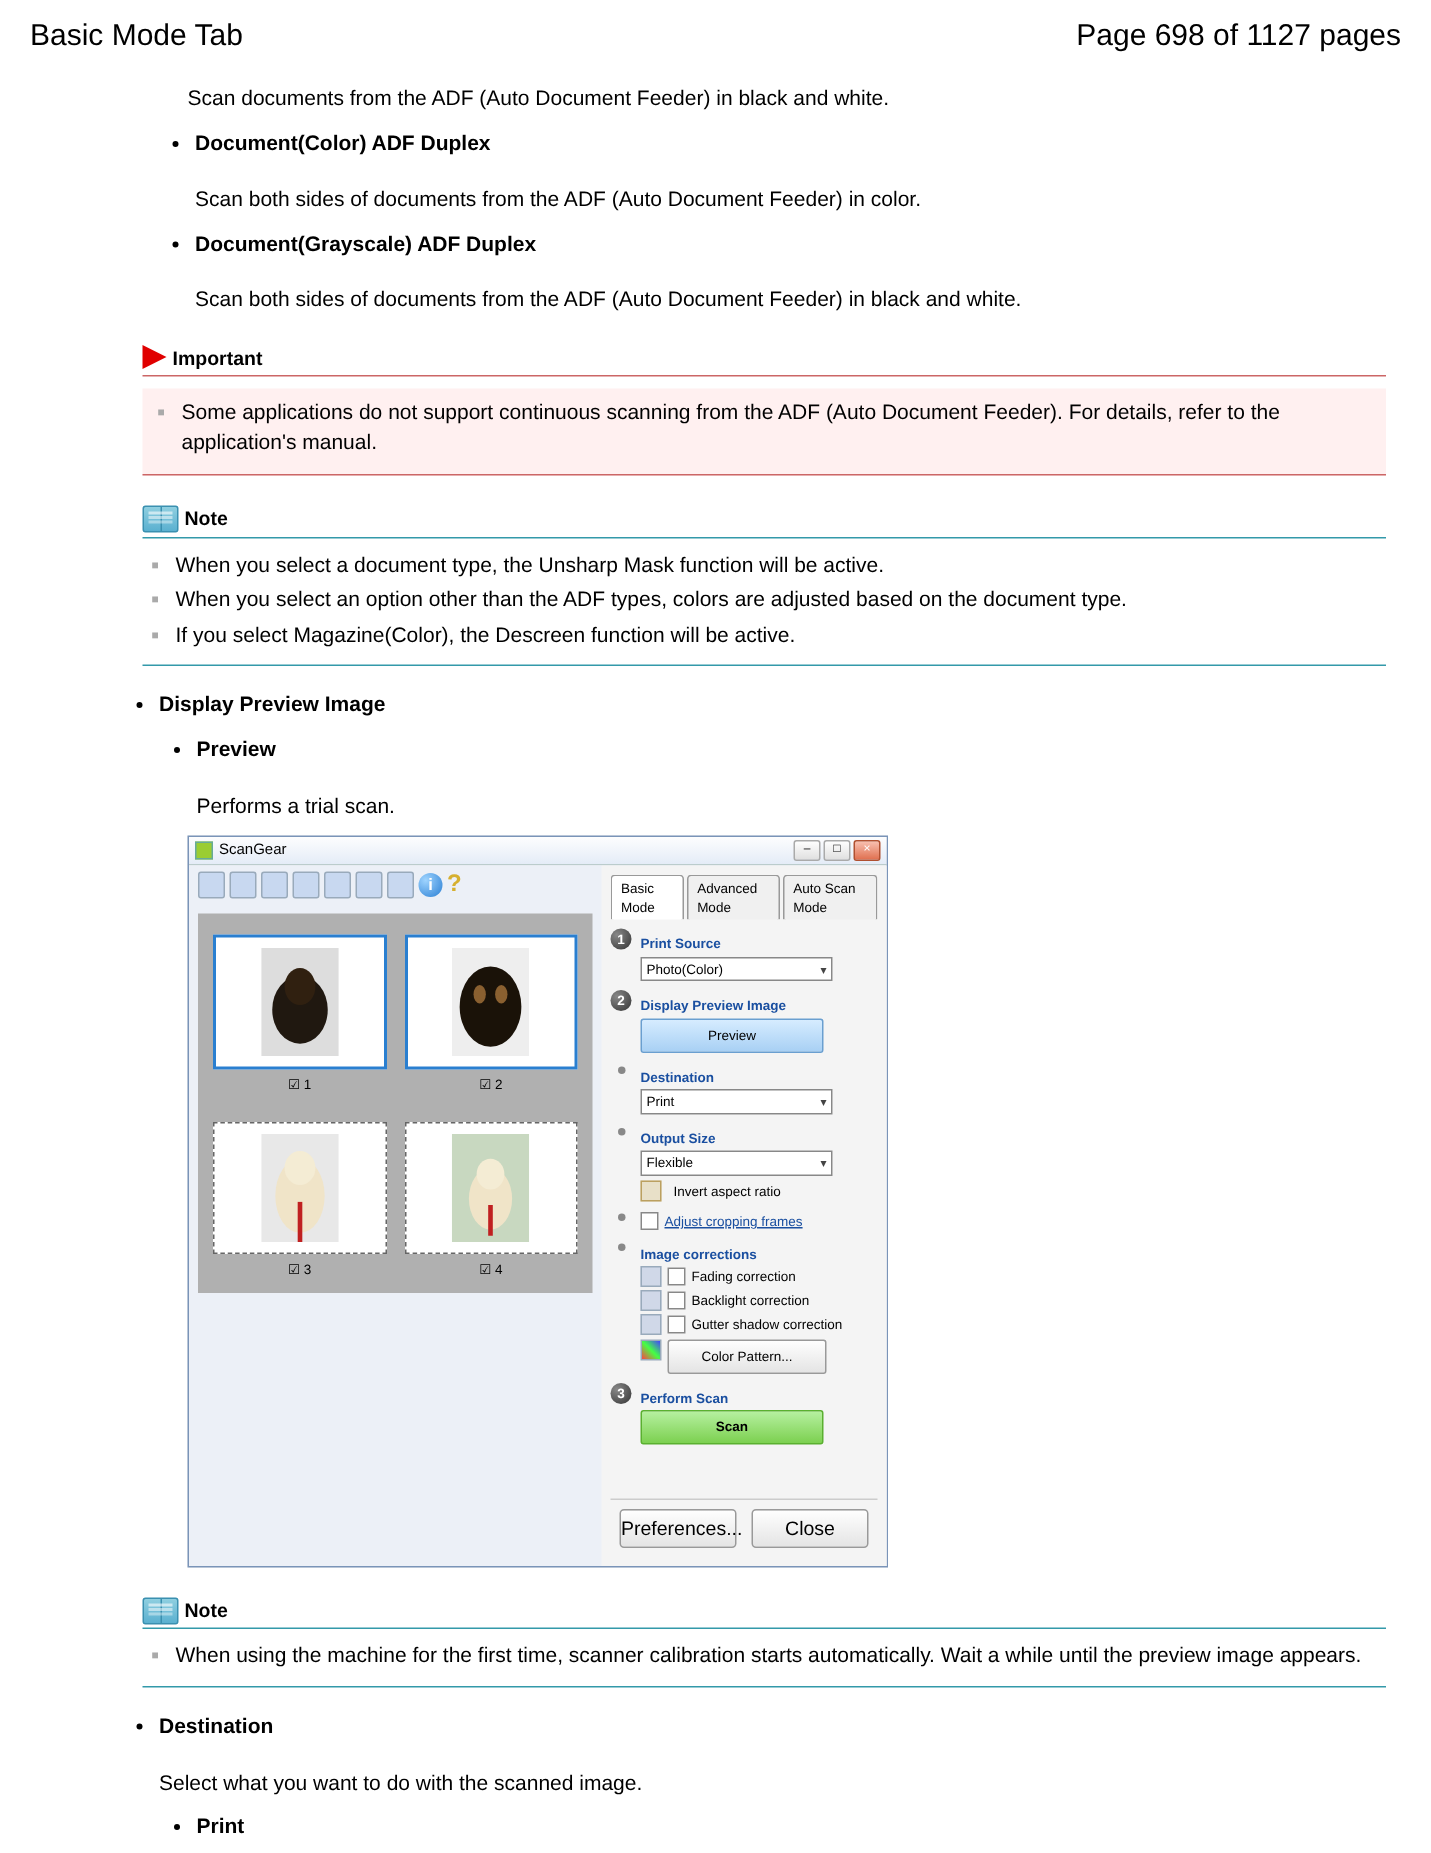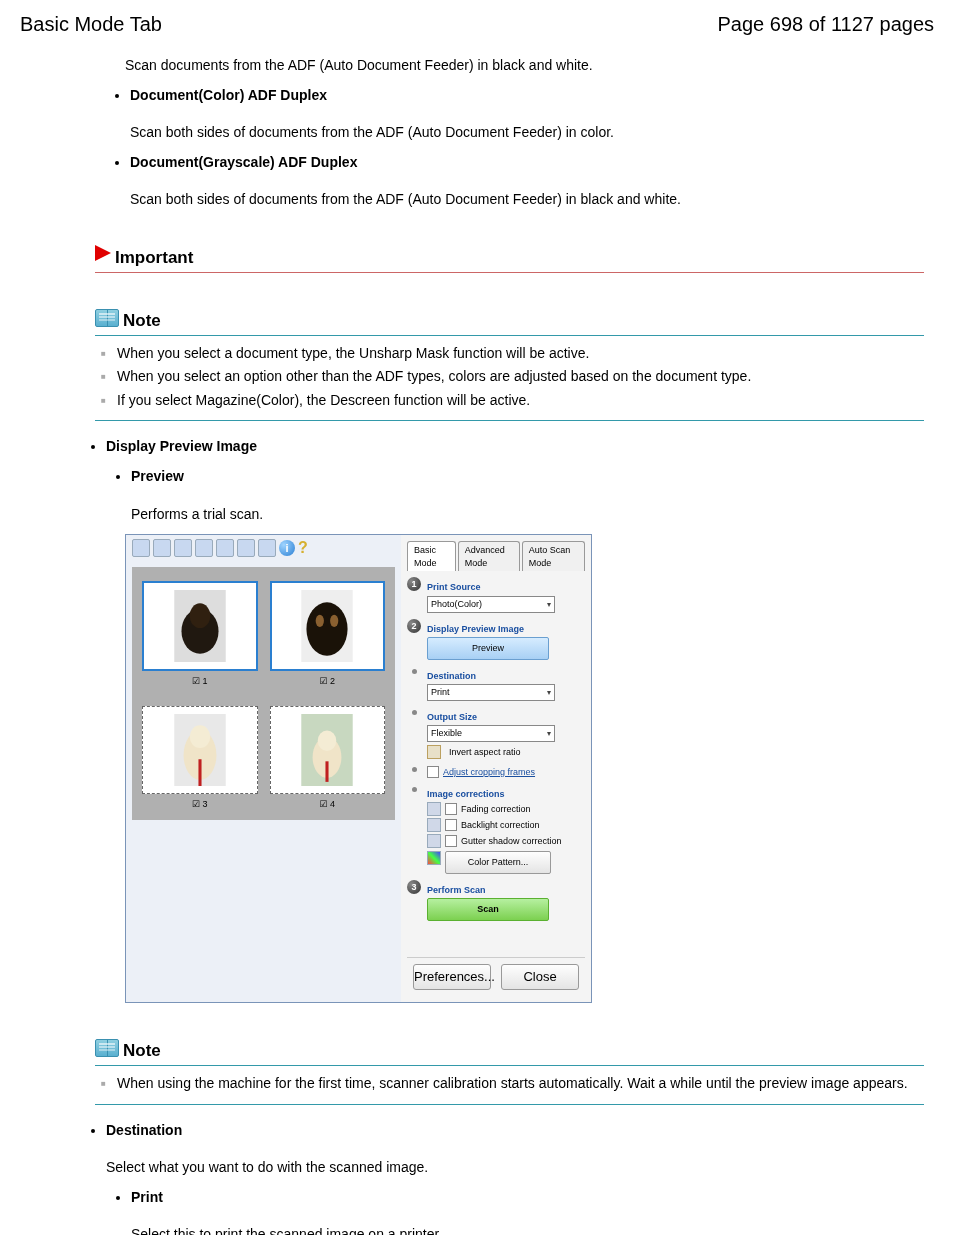--- a/index.html
+++ b/index.html
@@ -32,24 +32,25 @@
   .bold {
     font-weight: bold;
   }
   .desc {
     margin-left: 0;
     margin-top: 18px;
     margin-bottom: 10px;
   }
   .section-hd {
     display: flex;
-    font-size: 17px;
+    align-items: center;
+    font-size: 13px;
     font-weight: bold;
     border-bottom: 1px solid #888;
-    margin-top: 36px;
+    margin-top: 20px;
     margin-bottom: 8px;
     padding-bottom: 2px;
   }
   .important-hd {
     border-bottom-color: #cc6666;
   }
   .note-hd {
     border-bottom-color: #3399aa;
   }
   .note-bottom {
@@ -365,20 +366,25 @@
     </li>
     <li>
       <span class="bold">Document(Grayscale) ADF Duplex</span>
       <div class="desc">Scan both sides of documents from the ADF (Auto Document Feeder) in black and white.</div>
     </li>
   </ul>
 
   <div class="section-hd important-hd">
     <div class="flag-icon"></div>
     <span>Important</span>
+  </div>
+  <div class="important-body">
+    <ul class="square">
+      <li>Some applications do not support continuous scanning from the ADF (Auto Document Feeder). For details, refer to the application's manual.</li>
+    </ul>
   </div>
 
   <div class="section-hd note-hd">
     <div class="book-icon"></div>
     <span>Note</span>
   </div>
   <div class="note-bottom">
     <ul class="square">
       <li>When you select a document type, the Unsharp Mask function will be active.</li>
       <li>When you select an option other than the ADF types, colors are adjusted based on the document type.</li>
@@ -392,20 +398,31 @@
       <ul class="disc" style="margin-top:10px;">
         <li>
           <span class="bold">Preview</span>
           <div class="desc">Performs a trial scan.</div>
         </li>
       </ul>
     </li>
   </ul>
 
   <div class="sg-window">
+    <div class="sg-titlebar">
+      <span style="display:flex;align-items:center;gap:4px;">
+        <span style="width:10px;height:10px;background:#9acd32;border:1px solid #6a9;"></span>
+        <span>ScanGear</span>
+      </span>
+      <span class="sg-winbtns">
+        <span class="sg-winbtn">–</span>
+        <span class="sg-winbtn">□</span>
+        <span class="sg-winbtn sg-close">×</span>
+      </span>
+    </div>
     <div class="sg-body">
       <div class="sg-left">
         <div class="sg-toolbar">
           <div class="tbicon"></div>
           <div class="tbicon"></div>
           <div class="tbicon"></div>
           <div class="tbicon"></div>
           <div class="tbicon"></div>
           <div class="tbicon"></div>
           <div class="tbicon"></div>

